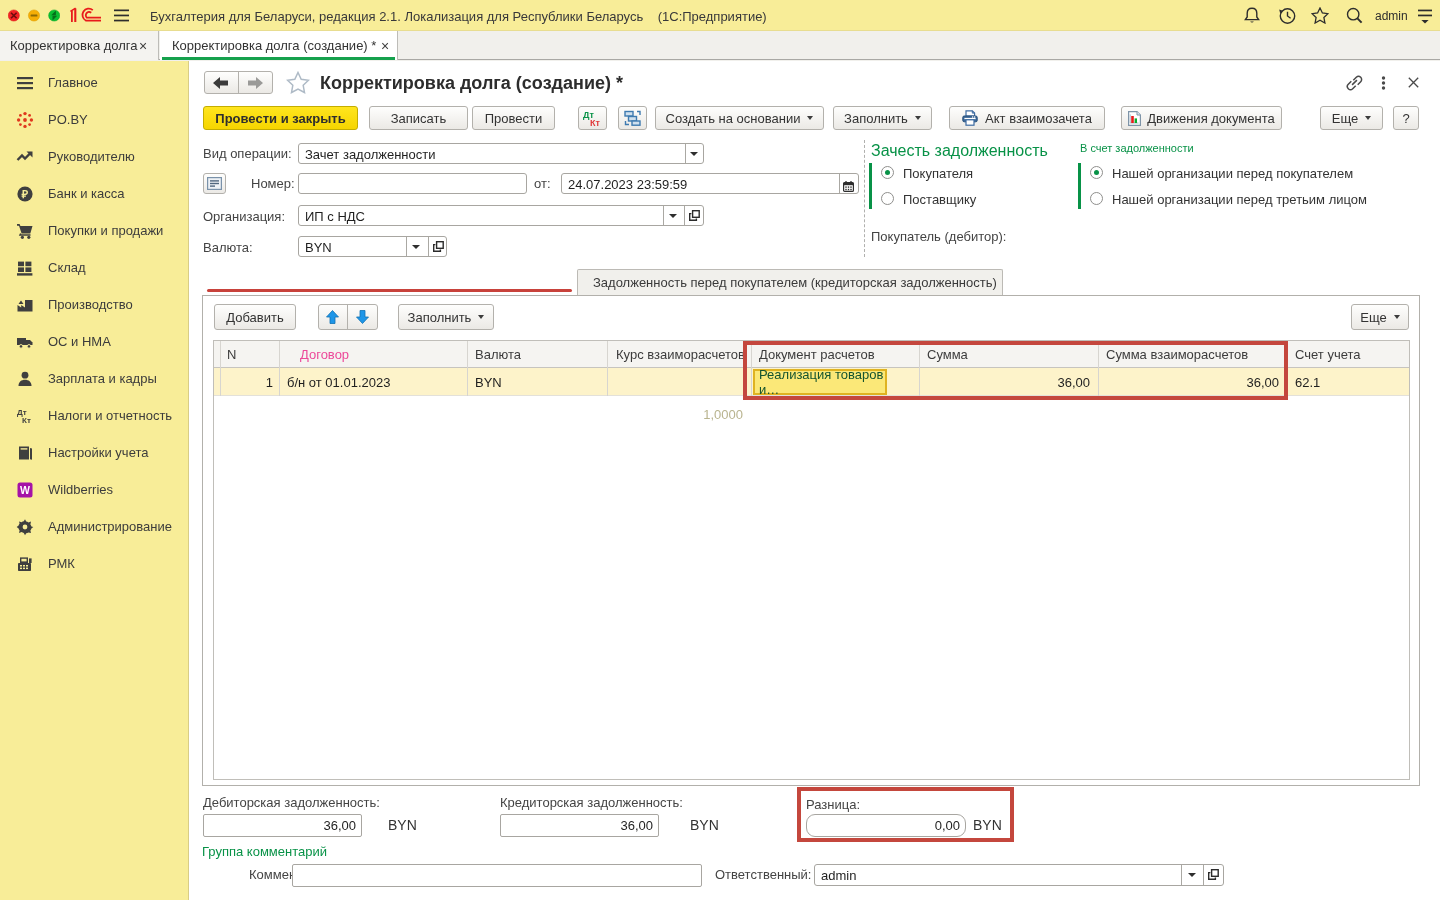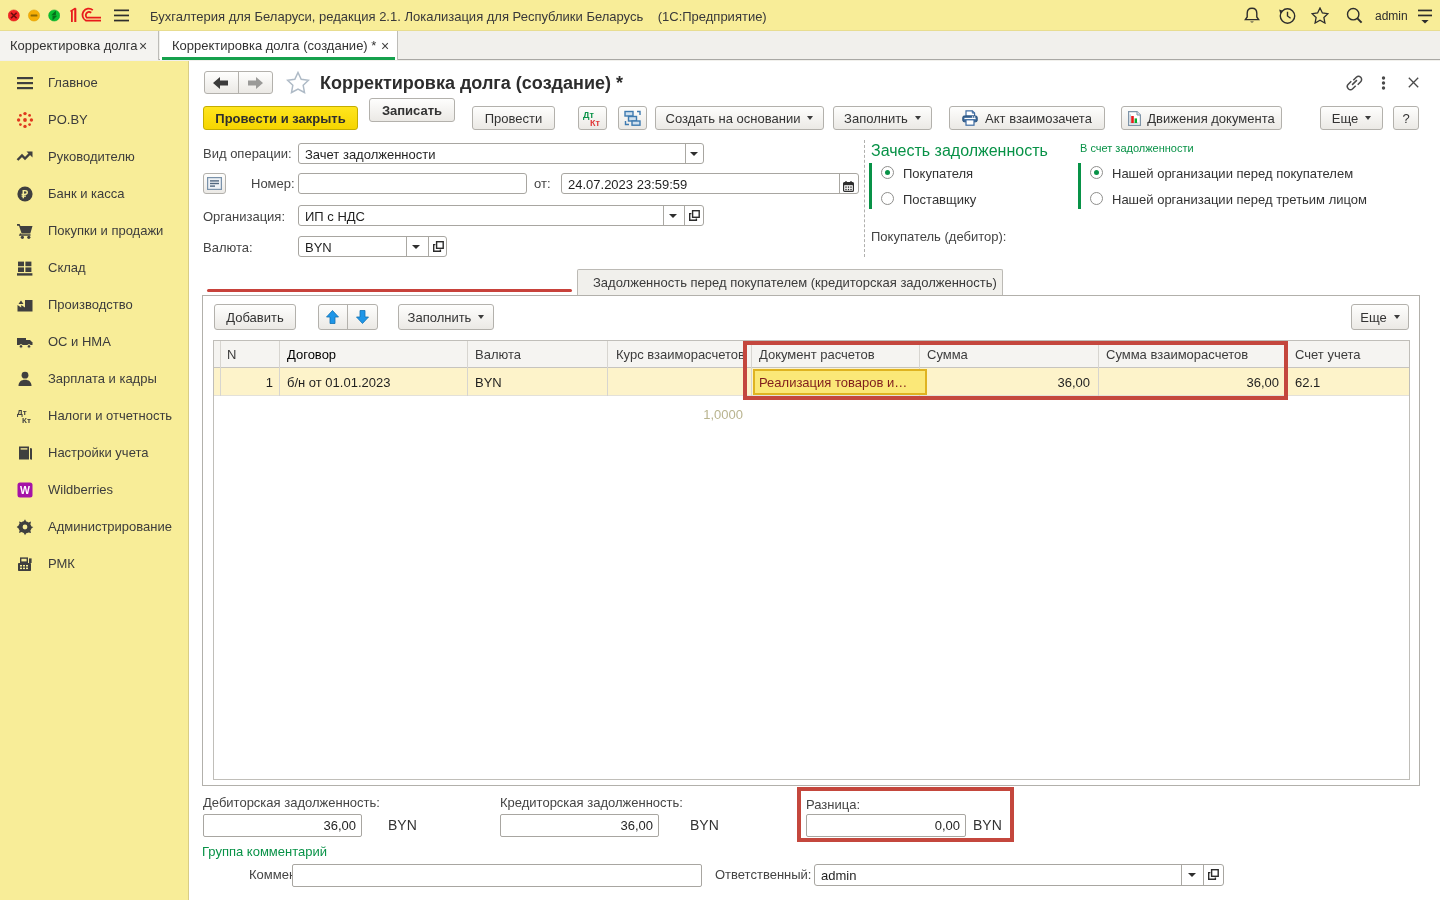--- a/index.html
+++ b/index.html
@@ -271,21 +271,21 @@
         <circle cx="2.5" cy="2" r="1.7"></circle>
         <circle cx="2.5" cy="7" r="1.7"></circle>
         <circle cx="2.5" cy="12" r="1.7"></circle>
       </g>
     </svg>
   <svg class="abs" style="left:1408px; top:77px;" width="11" height="11" viewBox="0 0 11 11">
       <path d="M0.8 0.8 L10.2 10.2 M10.2 0.8 L0.8 10.2" stroke="#4a4a4a" stroke-width="1.3"></path>
     </svg>
 
   <div class="abs btn" style="left:203px; top:106px; width:155px; height:24px; background:linear-gradient(#ffe51e,#f6d500); border-color:#c4ad00; font-weight:bold; color:#2e2e2e;">Провести и закрыть</div>
-  <div class="abs btn" style="left:369px; top:98px; width:86px; height:24px;font-weight:bold;">Записать</div>
+  <div class="abs btn" style="left:369px; top:106px; width:99px; height:24px;">Записать</div>
   <div class="abs btn" style="left:472px; top:106px; width:83px; height:24px;">Провести</div>
   <div class="abs btn" style="left:578px; top:106px; width:29px; height:24px; font-size:9px; font-weight:bold; position:absolute;">
       <span style="position:absolute; left:4px; top:3px; color:#089247;">Дт</span>
       <span style="position:absolute; left:11px; top:11px; color:#e03a3a;">Кт</span>
     </div>
   <div class="abs btn" style="left:618px; top:106px; width:29px; height:24px;">
       <svg width="17" height="16" viewBox="0 0 17 16">
         <g fill="#cfe0ee" stroke="#3e7ab0" stroke-width="1.4">
           <rect x="1" y="1.5" width="8" height="4.5"></rect>
           <rect x="4.5" y="6.5" width="8" height="4.5"></rect>
@@ -424,47 +424,47 @@
   <div class="abs" style="left:220px; top:341px; width:1px; height:55px; background:#d7d5d0;"></div>
   <div class="abs" style="left:279px; top:341px; width:1px; height:55px; background:#d7d5d0;"></div>
   <div class="abs" style="left:467px; top:341px; width:1px; height:55px; background:#d7d5d0;"></div>
   <div class="abs" style="left:607px; top:341px; width:1px; height:55px; background:#d7d5d0;"></div>
   <div class="abs" style="left:751px; top:341px; width:1px; height:55px; background:#d7d5d0;"></div>
   <div class="abs" style="left:919px; top:341px; width:1px; height:55px; background:#d7d5d0;"></div>
   <div class="abs" style="left:1098px; top:341px; width:1px; height:55px; background:#d7d5d0;"></div>
   <div class="abs" style="left:1287px; top:341px; width:1px; height:55px; background:#d7d5d0;"></div>
 
   <div class="abs" style="left:227px; top:347px; font-size:13px; color:#3c3c3c;">N</div>
-  <div class="abs" style="left:287px; top:347px; font-size:13px; color:#000000;">Договор</div>
+  <div class="abs" style="left:300px; top:347px; font-size:13px; color:#ec4899;">Договор</div>
   <div class="abs" style="left:475px; top:347px; font-size:13px; color:#3c3c3c;">Валюта</div>
   <div class="abs" style="left:616px; top:347px; font-size:13px; color:#3c3c3c;">Курс взаиморасчетов</div>
   <div class="abs" style="left:759px; top:347px; font-size:13px; color:#3c3c3c;">Документ расчетов</div>
   <div class="abs" style="left:927px; top:347px; font-size:13px; color:#3c3c3c;">Сумма</div>
   <div class="abs" style="left:1106px; top:347px; font-size:13px; color:#3c3c3c;">Сумма взаиморасчетов</div>
   <div class="abs" style="left:1295px; top:347px; font-size:13px; color:#3c3c3c;">Счет учета</div>
 
   <div class="abs" style="left:220px; top:375px; width:53px; text-align:right; font-size:13px; color:#1f1f1f;">1</div>
   <div class="abs" style="left:287px; top:375px; font-size:13px; color:#1f1f1f;">б/н от 01.01.2023</div>
   <div class="abs" style="left:475px; top:375px; font-size:13px; color:#1f1f1f;">BYN</div>
   <div class="abs" style="left:607px; top:375px; width:136px; text-align:right; font-size:13px; color:#b9b48f;margin-top:32px;">1,0000</div>
-  <div class="abs" style="left:753px; top:369px; width:174px; height:26px; background:#fbe878; border:2px solid #dfb321; font-size:13px; color:#7f1d1d; display:flex; align-items:center; padding-left:4px;">Реализация товаров и…</div>
+  <div class="abs" style="left:753px; top:369px; width:134px; height:26px; background:#fbe878; border:2px solid #dfb321; font-size:13px; color:#14532d; display:flex; align-items:center; padding-left:4px;">Реализация товаров и…</div>
   <div class="abs" style="left:919px; top:375px; width:171px; text-align:right; font-size:13px; color:#1f1f1f;">36,00</div>
   <div class="abs" style="left:1098px; top:375px; width:181px; text-align:right; font-size:13px; color:#1f1f1f;">36,00</div>
   <div class="abs" style="left:1295px; top:375px; font-size:13px; color:#1f1f1f;">62.1</div>
 
   <div class="abs" style="left:743px; top:341px; width:545px; height:59px; border:4px solid #c4473d;"></div>
 
   <div class="abs lbl13" style="left:203px; top:795px;">Дебиторская задолженность:</div>
   <div class="abs inp" style="left:203px; top:814px; width:159px; height:23px; justify-content:flex-end;">36,00</div>
   <div class="abs" style="left:388px; top:817px; font-size:14px; color:#333;">BYN</div>
   <div class="abs lbl13" style="left:500px; top:795px;">Кредиторская задолженность:</div>
   <div class="abs inp" style="left:500px; top:814px; width:159px; height:23px; justify-content:flex-end;">36,00</div>
   <div class="abs" style="left:690px; top:817px; font-size:14px; color:#333;">BYN</div>
   <div class="abs" style="left:806px; top:797px; font-size:13px; color:#444;">Разница:</div>
-  <div class="abs inp" style="left:806px; top:814px; width:160px; height:23px; justify-content:flex-end;">0,00</div>
+  <div class="abs inp" style="left:806px; top:814px; width:160px; height:23px; justify-content:flex-end;border-radius:9px;">0,00</div>
   <div class="abs" style="left:973px; top:817px; font-size:14px; color:#333;">BYN</div>
   <div class="abs" style="left:797px; top:787px; width:217px; height:55px; border:4px solid #c4473d;"></div>
 
   <div class="abs grn" style="left:202px; top:844px; font-size:13px;">Группа комментарий</div>
   <div class="abs lbl13" style="left:202px; top:867px;margin-left:47px;">Комментарий:</div>
   <div class="abs inp" style="left:292px; top:864px; width:410px; height:23px;"></div>
   <div class="abs lbl13" style="left:715px; top:867px;">Ответственный:</div>
   <div class="combo" style="left:814px; top:864px; width:410px; height:22px;">
       <span class="txt">admin</span>
       <i class="sep" style="left:366px;"></i>

